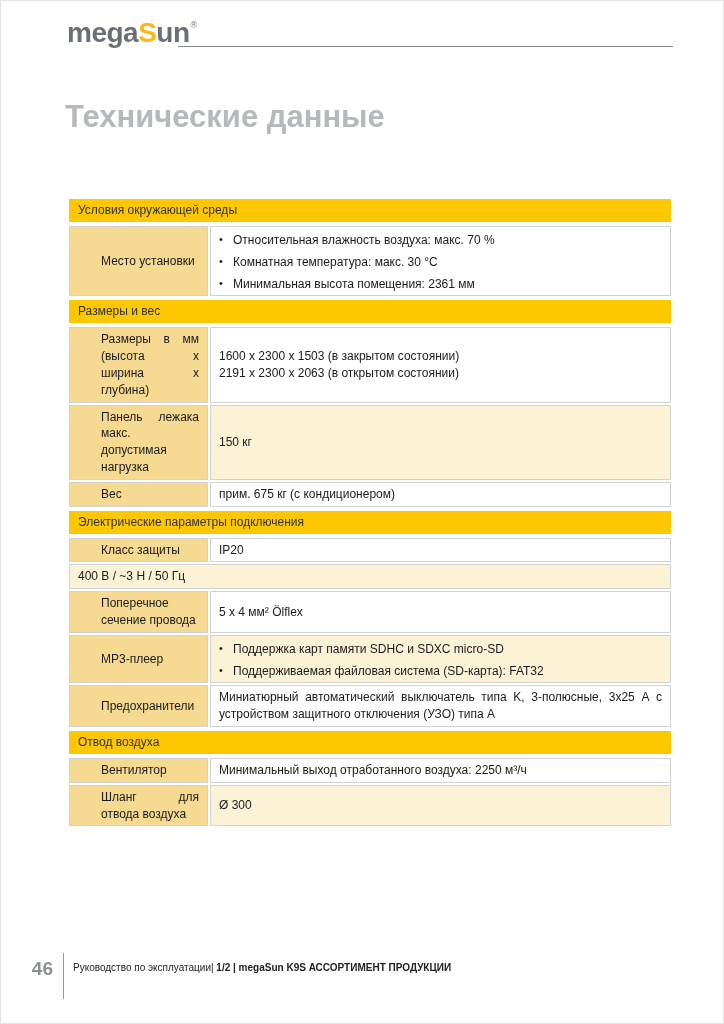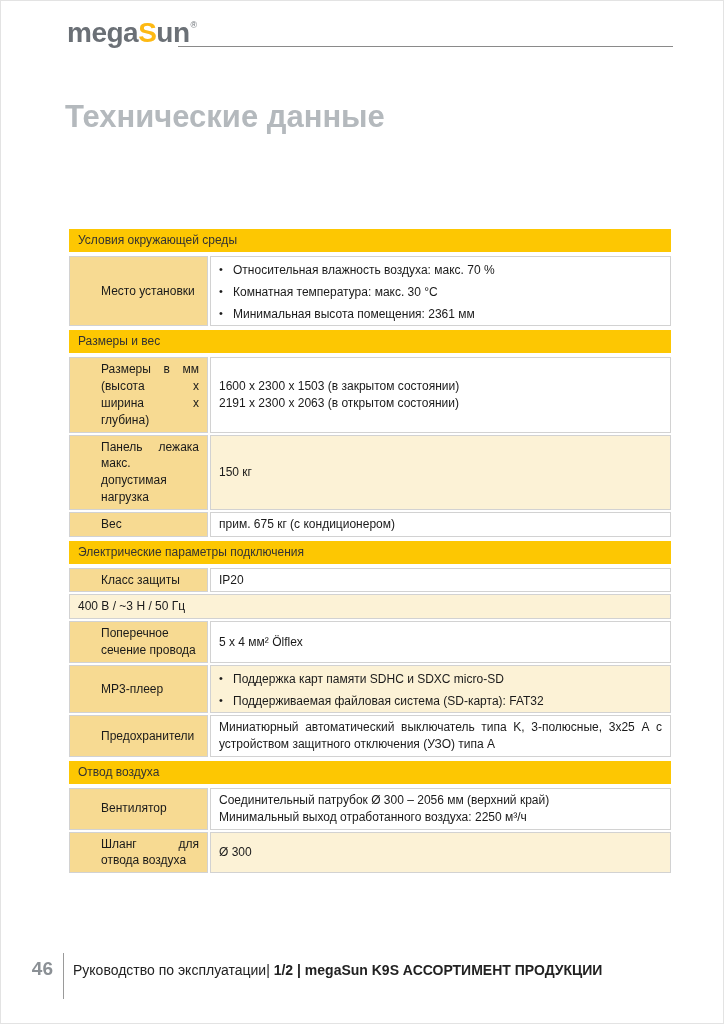--- a/index.html
+++ b/index.html
@@ -15,42 +15,42 @@
           letter-spacing:-0.5px; color:var(--logo-gray); line-height:1; }
   .logo .accent { color:var(--logo-yellow); }
   .logo sup { font-size:9px; font-weight:normal; color:var(--logo-gray); vertical-align:14px; margin-left:1px; }
   .header-rule { position:absolute; left:177px; top:45px; width:495px; height:1px; background:#8a8a8a; }
 
   
   h1.doc-title { position:absolute; left:64px; top:98px; font-size:31px; font-weight:bold;
                  color:var(--title-gray); letter-spacing:0px; }
 
   
-  .spec-table { position:absolute; left:68px; top:224px; width:602px; font-size:12px; }
+  .spec-table { position:absolute; left:68px; top:194px; width:602px; font-size:12px; }
   .sec-bar { background:var(--yellow); color:#333; height:23px; line-height:23px;
              padding-left:9px; margin:4px 0; font-size:12px; }
   .row { display:flex; margin-bottom:2px; }
   .cell { border:1px solid #d2d2d2; padding:3px 8px; line-height:1.4; display:flex; flex-direction:column; justify-content:center; }
   .cell.label { width:139px; flex:0 0 139px; background:var(--label-bg); margin-right:2px;
                 text-align:justify; hyphens:manual;padding-left:31px; }
   .cell.value { flex:1 1 auto; background:#fff; }
   .cell.value.shade { background:var(--value-shade); }
   .v-line { text-align:left; }
   .v-p { text-align:justify; }
   .v-bullet { display:flex; margin-top:5px; }
   .v-bullet:first-child { margin-top:2px; }
   .v-bullet .dot { width:14px; flex:0 0 14px; text-align:left; font-size:11px; }
   .v-bullet .btext { flex:1; }
 
   
   .footer { position:absolute; left:0; top:952px; width:724px; height:50px; }
   .footer .pagenum { position:absolute; left:26px; top:5px; width:26px; text-align:right;
                      font-size:19px; font-weight:bold; color:var(--footer-gray); }
   .footer .vline { position:absolute; left:62px; top:0; width:1px; height:46px; background:#9a9a9a; }
-  .footer .ftext { position:absolute; left:72px; top:9px; font-size:14px; color:#222; }
+  .footer .ftext { position:absolute; left:72px; top:9px; font-size:10px; color:#222; }
   .footer .ftext b { font-weight:bold; }
 </style>
 </head>
 <body>
 
 <div class="page">
 
   <div class="logo"><span>mega</span><span class="accent">S</span><span>un</span><sup>®</sup></div>
   <div class="header-rule"></div>
 
@@ -147,21 +147,20 @@
         <div class="cell value">
           <div class="v-p">Миниатюрный автоматический выключатель типа K, 3-полюсные, 3x25 А с устройством защитного отключения (УЗО) типа А</div>
         </div>
       </div>
       <div class="sec-bar">Отвод воздуха</div>
       <div class="row">
         <div class="cell label">
           <div class="l-text">Вентилятор</div>
         </div>
         <div class="cell value">
-          <div class="v-line">Соединительный патрубок Ø 300 – 2056 мм (верхний край)</div>
           <div class="v-line">Минимальный выход отработанного воздуха: 2250 м³/ч</div>
         </div>
       </div>
       <div class="row">
         <div class="cell label">
           <div class="l-text">Шланг для отвода воз­духа</div>
         </div>
         <div class="cell value shade">
           <div class="v-line">Ø 300</div>
         </div>

